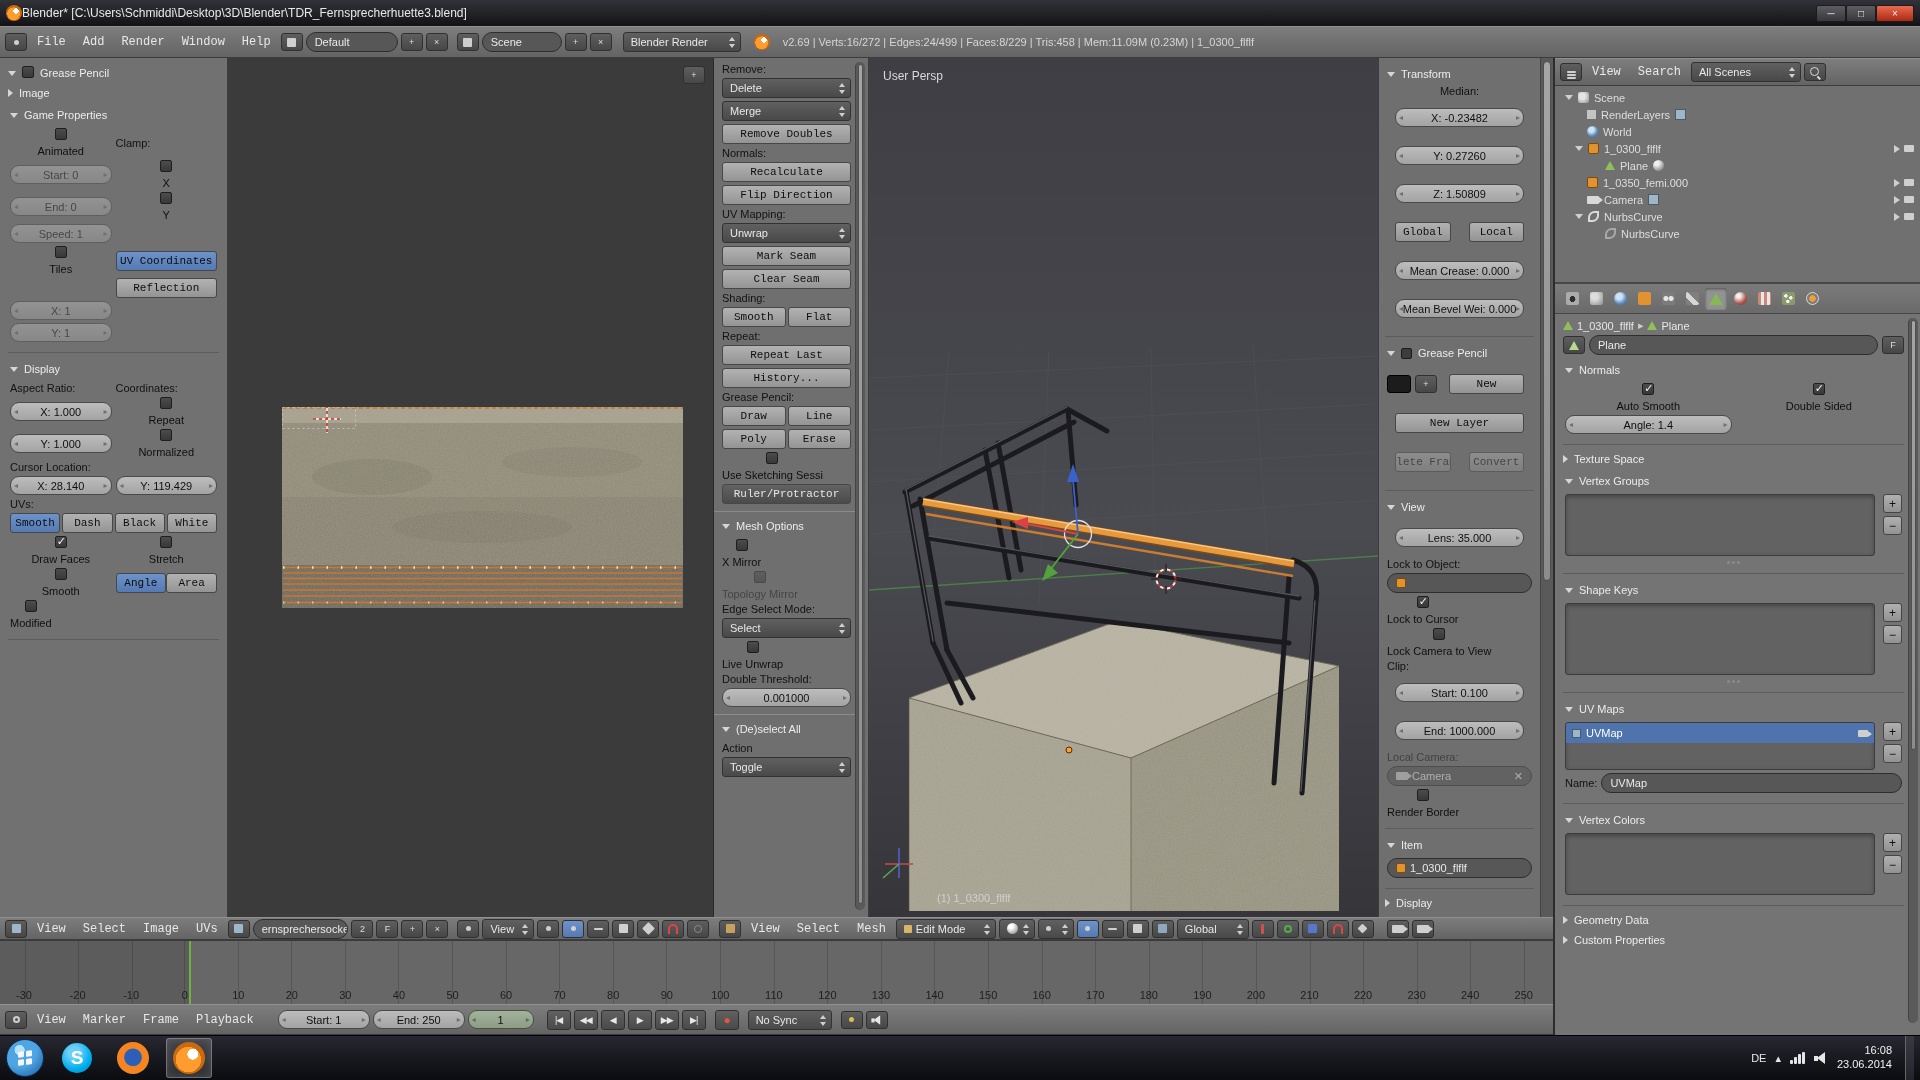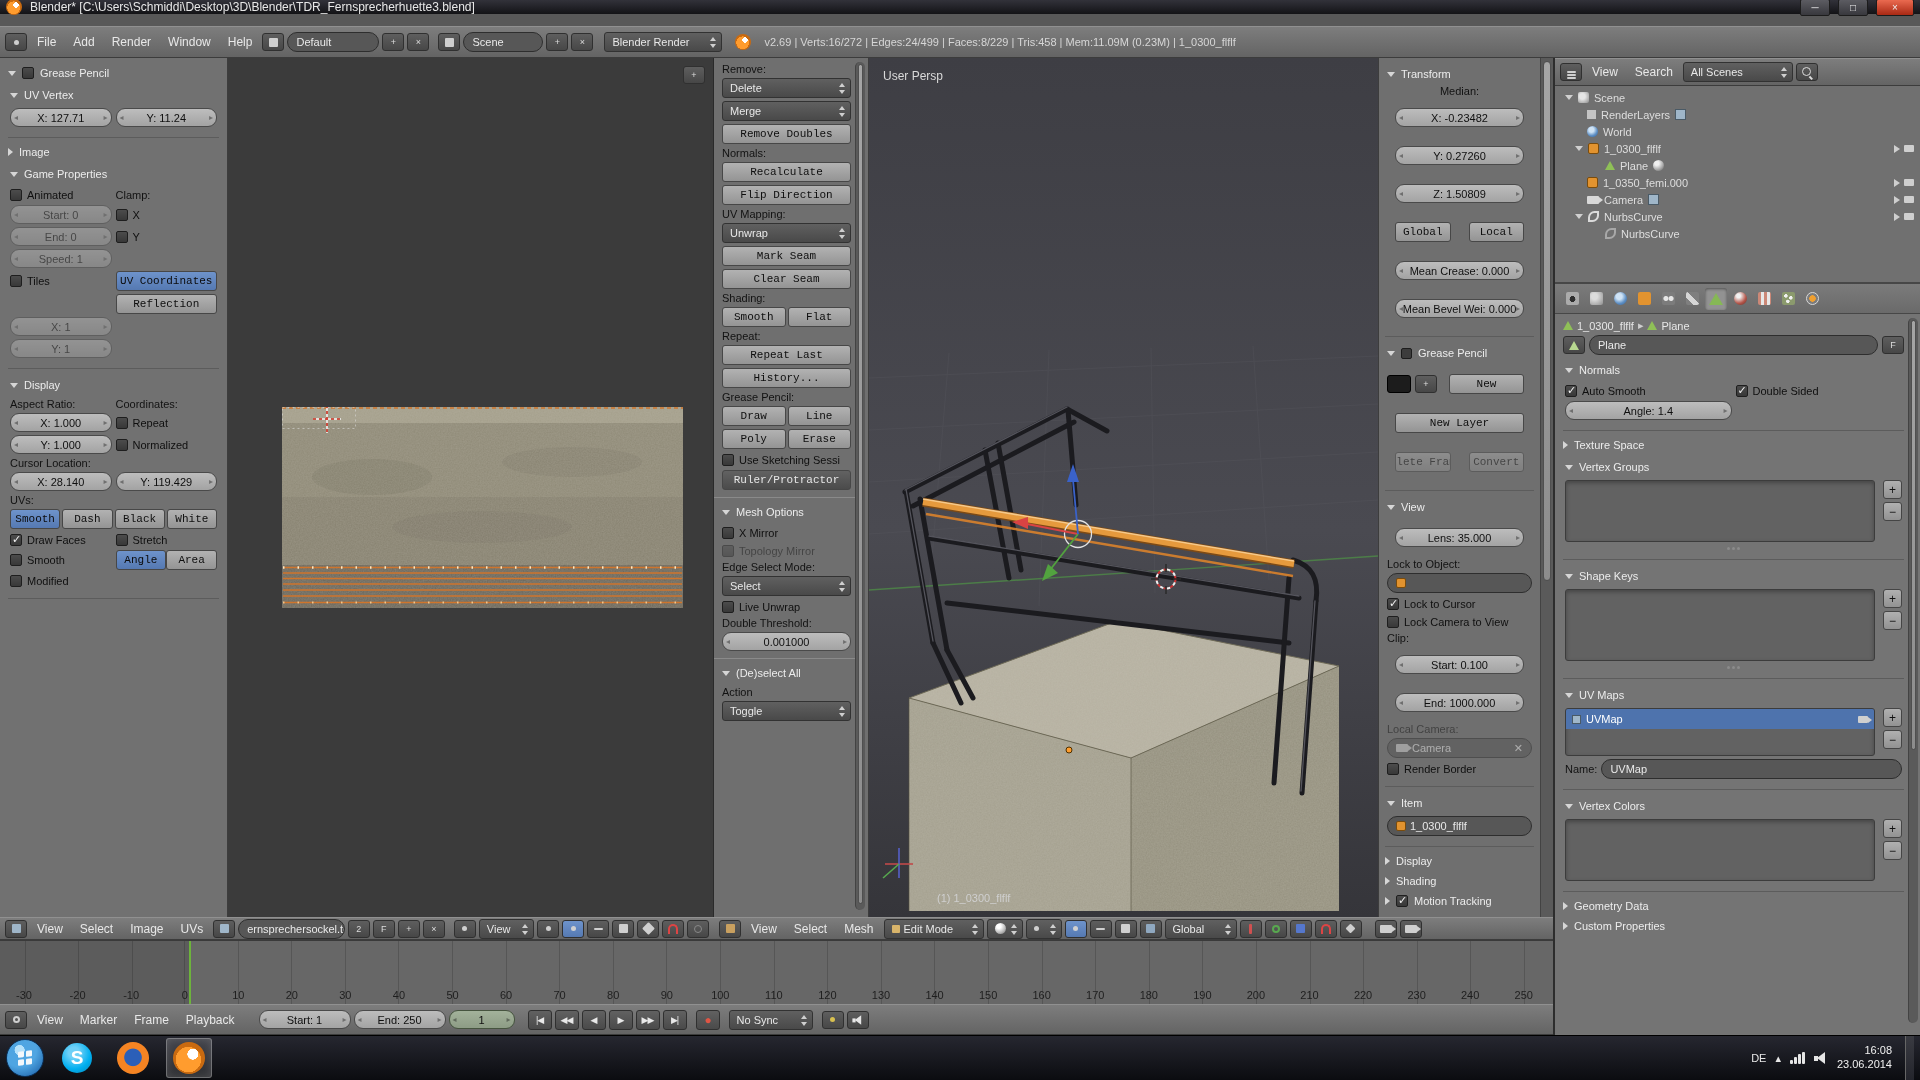--- a/index.html
+++ b/index.html
@@ -1,44 +1,44 @@
 <!DOCTYPE html>
 <html><head>
 <meta charset="utf-8">
 <style>
 *{margin:0;padding:0;box-sizing:border-box;font-family:"Liberation Sans","DejaVu Sans",sans-serif;}
 html,body{width:1920px;height:1080px;overflow:hidden;background:#000;}
 #root{position:relative;width:1920px;height:1080px;background:#585858;font-size:11px;color:#111;}
 .abs{position:absolute;}
 
-#titlebar{left:0;top:0;width:1920px;height:14px;background:linear-gradient(#32323a,#131316);color:#e8e8e8;display:flex;align-items:center;padding:0 6px;gap:8px;font-size:12px;}
+#titlebar{left:0;top:0;width:1920px;height:26px;background:linear-gradient(#32323a,#131316);color:#e8e8e8;display:flex;align-items:center;padding:0 6px;font-size:12px;}
 #titlebar .sp{flex:1}
 .wbtn{width:30px;height:17px;display:flex;align-items:center;justify-content:center;font-size:10px;color:#eee;background:linear-gradient(#5c5c62,#38383d);border:1px solid #1c1c1c;border-radius:2px;}
 .wbtn.close{background:linear-gradient(#ea6a50,#a92914);width:38px;}
 .blogo{width:16px;height:16px;border-radius:50%;background:radial-gradient(circle at 62% 38%,#fff 0 19%,rgba(255,255,255,0) 20%),radial-gradient(circle at 48% 55%,#ff9c2e 0 52%,#c96a10 53% 100%);}
 
 .hdr{background:linear-gradient(#7d7d7d,#646464);border-top:1px solid #909090;border-bottom:1px solid #3c3c3c;display:flex;align-items:center;gap:3px;padding:0 5px;color:#e4e4e4;overflow:hidden;}
-.menu{padding:2px 7px;color:#e8e8e8;font-size:12px;border-radius:3px;white-space:nowrap;}
+.menu{padding:2px 7px;color:#e8e8e8;font-size:12px;border-radius:3px;white-space:nowrap;font-family:Liberation Mono, monospace;}
 #infobar{left:0;top:26px;width:1920px;height:32px;}
 .stats{color:#d6d6d6;font-size:11px;margin-left:10px;white-space:nowrap;}
 
 .btn{height:20px;display:flex;align-items:center;justify-content:center;background:linear-gradient(#b2b2b2,#949494);border:1px solid #474747;border-radius:3px;color:#0e0e0e;font-size:11px;padding:0 6px;white-space:nowrap;overflow:hidden;font-family:Liberation Mono, monospace;}
 .btn.dark{background:linear-gradient(#626262,#4b4b4b);color:#e6e6e6;}
 .btn.sel{background:linear-gradient(#6e93cb,#5579b2);color:#0b0b0b;}
 .btn.dis{opacity:.45;}
 .num{position:relative;height:19px;background:linear-gradient(#bdbdbd,#a3a3a3);border:1px solid #4a4a4a;border-radius:9px;display:flex;align-items:center;justify-content:center;color:#0f0f0f;font-size:11px;padding:0 12px;white-space:nowrap;overflow:hidden;}
 .num::before{content:"◂";position:absolute;left:3px;opacity:.4;font-size:8px;}
 .num::after{content:"▸";position:absolute;right:3px;opacity:.4;font-size:8px;}
 .num.dis{opacity:.45;}
 .dd{position:relative;height:20px;background:linear-gradient(#606060,#494949);border:1px solid #323232;border-radius:3px;color:#e8e8e8;display:flex;align-items:center;gap:4px;padding:0 16px 0 7px;font-size:11px;white-space:nowrap;overflow:hidden;}
 .dd::before{content:"";position:absolute;right:5px;top:4px;border-left:3px solid transparent;border-right:3px solid transparent;border-bottom:4px solid #cfcfcf;}
 .dd::after{content:"";position:absolute;right:5px;top:11px;border-left:3px solid transparent;border-right:3px solid transparent;border-top:4px solid #cfcfcf;}
 .tf{height:20px;background:#575757;border:1px solid #2e2e2e;border-radius:10px;color:#e9e9e9;display:flex;align-items:center;gap:4px;padding:0 8px;font-size:11px;white-space:nowrap;overflow:hidden;}
 .tf.dis{opacity:.5;}
-.cb{display:flex;gap:5px;align-items:center;min-height:15px;}
+.cb{display:flex;gap:5px;align-items:center;min-height:15px;flex-direction:column;}
 .cb .box{width:12px;height:12px;flex:none;background:linear-gradient(#4c4c4c,#383838);border:1px solid #1e1e1e;border-radius:2px;position:relative;}
 .cb .box.on::after{content:"✓";position:absolute;left:1px;top:-2px;color:#f4f4f4;font-size:11px;}
 .cb .lbl{color:#0f0f0f;}
 .cb.dis{opacity:.45;}
 .ph{display:flex;align-items:center;gap:6px;height:20px;color:#ececec;font-size:11px;}
 .tri{width:0;height:0;border-left:4px solid transparent;border-right:4px solid transparent;border-top:5px solid #d6d6d6;flex:none;}
 .tri.col{border:none;border-top:4px solid transparent;border-bottom:4px solid transparent;border-left:5px solid #d6d6d6;}
 .lab{color:#121212;font-size:11px;white-space:nowrap;}
 .lab.dim{opacity:.5;}
 .row{display:flex;gap:4px;align-items:center;margin:3px 0;}
@@ -189,30 +189,20 @@
     <span class="stats">v2.69 | Verts:16/272 | Edges:24/499 | Faces:8/229 | Tris:458 | Mem:11.09M (0.23M) | 1_0300_flflf</span>
   </div>
 
   <div class="abs" id="left-props">
     <div class="ph">
       <span class="tri"></span>
       <span class="cb">
           <span class="box"></span>
         </span>
       <span>Grease Pencil</span>
-    </div>
-    <div class="pan">
-      <div class="ph">
-        <span class="tri"></span>
-        <span>UV Vertex</span>
-      </div>
-      <div class="g2">
-        <div class="num">X: 127.71</div>
-        <div class="num">Y: 11.24</div>
-      </div>
     </div>
     <div class="ph">
       <span class="tri col"></span>
       <span>Image</span>
     </div>
     <div class="pan">
       <div class="ph">
         <span class="tri"></span>
         <span>Game Properties</span>
       </div>

